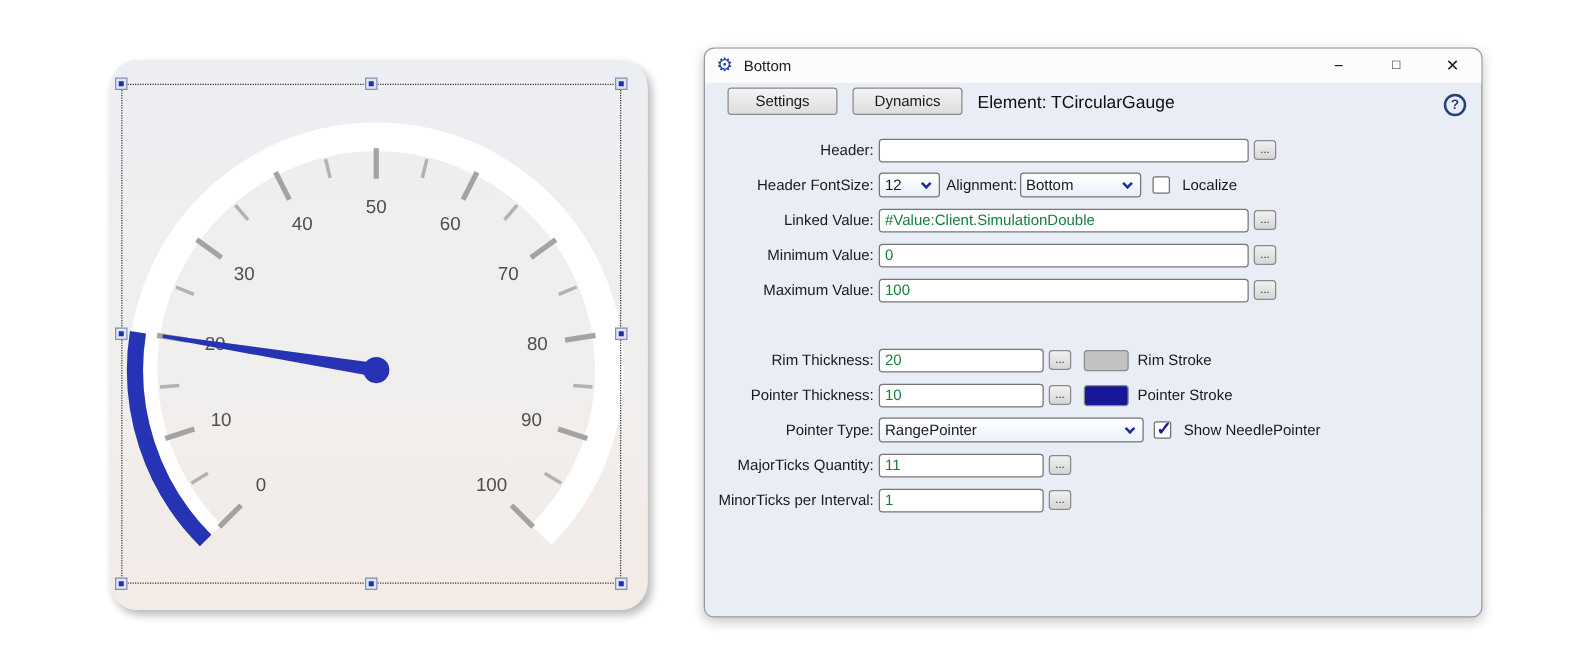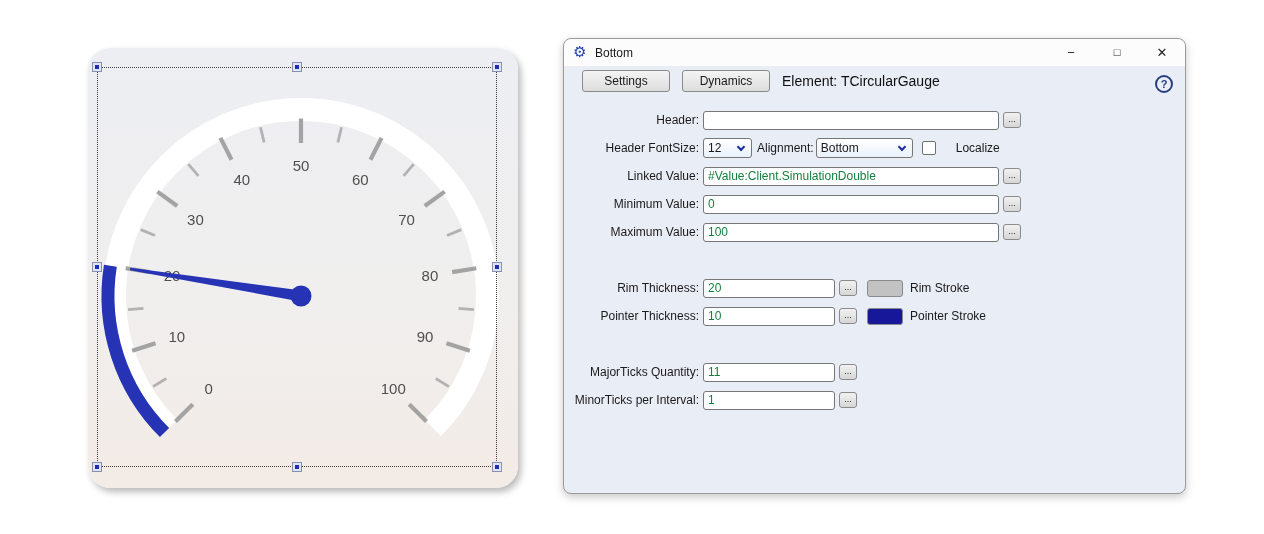--- a/index.html
+++ b/index.html
@@ -85,21 +85,21 @@
   }
   .combo.w49{width:49px} .combo.w97{width:97px} .combo.w212{width:212px}
   .cb {
     width:14px; height:14px; background:#fff; border:1px solid #707070;
     border-radius:2px; position:relative; flex:none;
   }
   .cb.checked::after {
     content:"\2713"; position:absolute; left:1px; top:-4px;
     font-size:15px; font-weight:bold; color:#1b1b9e;
   }
-  .cb-label { margin-left:20px; white-space:nowrap; }
+  .cb-label { margin-left:10px; white-space:nowrap; }
   .swatch { width:36px; height:17px; border:1px solid #8a8a8a; border-radius:3px; margin-left:10px; }
   .swatch-label { margin-left:7px; }
   .ml3{margin-left:3px}.ml5{margin-left:5px}.ml8{margin-left:8px}.ml9{margin-left:9px}.ml10{margin-left:10px}.ml2{margin-left:2px}
 </style>
 </head>
 <body>
 
 <div class="panel">
   <svg id="gauge-svg" width="430" height="440">
       <path d="M 81.12458530870887 379.8754146912911 A 186.5 186.5 0 1 1 344.8754146912911 379.8754146912911" fill="none" stroke="#ffffff" stroke-width="23"></path>
@@ -214,20 +214,29 @@
   </div>
 
   <div class="row" style="top:266px">
     <span class="lbl">Pointer Thickness:</span>
     <input class="txt small" value="10" style="">
     <span class="btn-ellipsis">...</span>
     <span class="swatch" id="pointer-swatch" style="background: rgb(23, 23, 154);"></span>
     <span class="swatch-label">Pointer Stroke</span>
   </div>
 
+  <div class="row" style="top:294px">
+    <span class="lbl">Pointer Type:</span>
+    <span class="combo w212">
+      <span class="val">RangePointer</span>
+      <span class="chev"></span>
+    </span>
+    <span class="cb checked ml8"></span>
+    <span class="cb-label">Show NeedlePointer</span>
+  </div>
 
   <div class="row" style="top:322px">
     <span class="lbl">MajorTicks Quantity:</span>
     <input class="txt small" value="11" style="">
     <span class="btn-ellipsis">...</span>
   </div>
 
   <div class="row" style="top:350px">
     <span class="lbl">MinorTicks per Interval:</span>
     <input class="txt small" value="1" style="">

